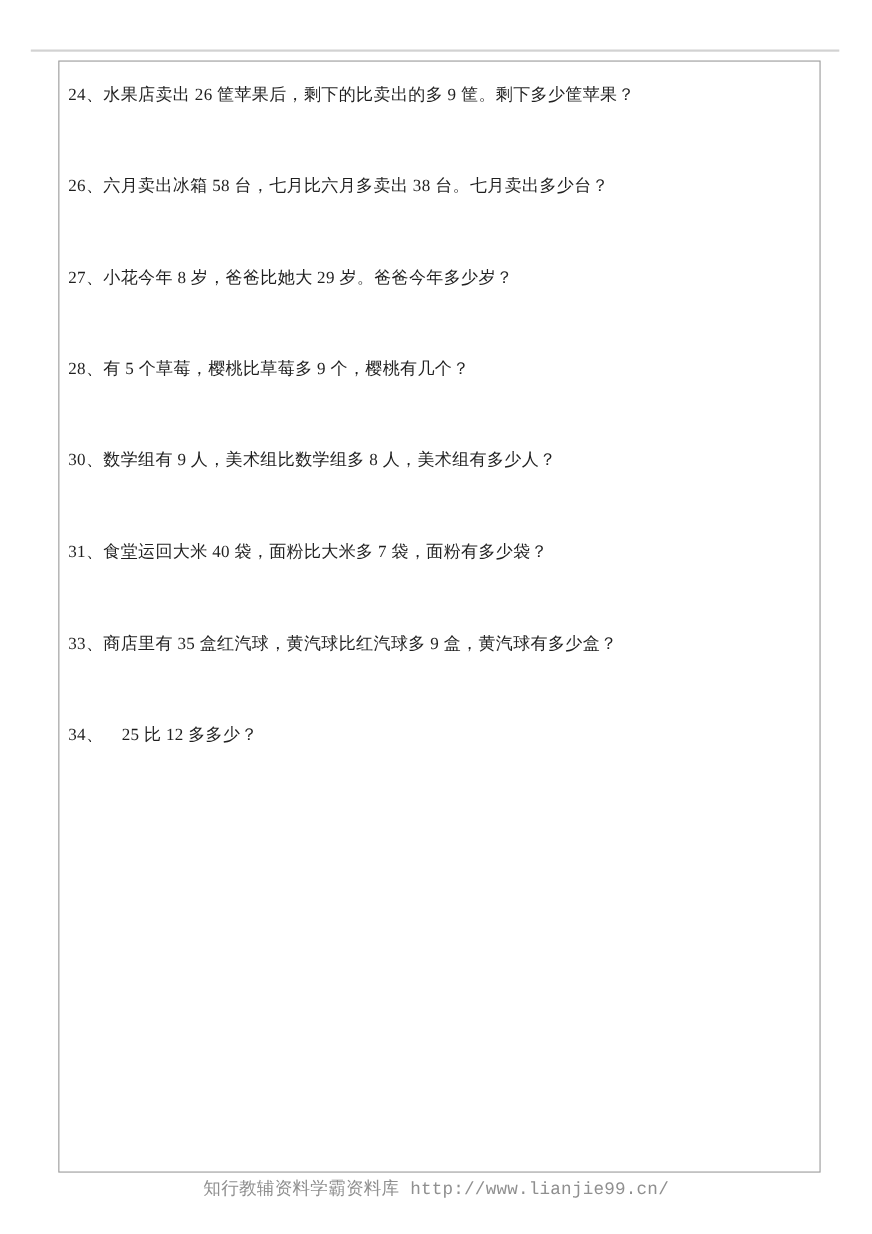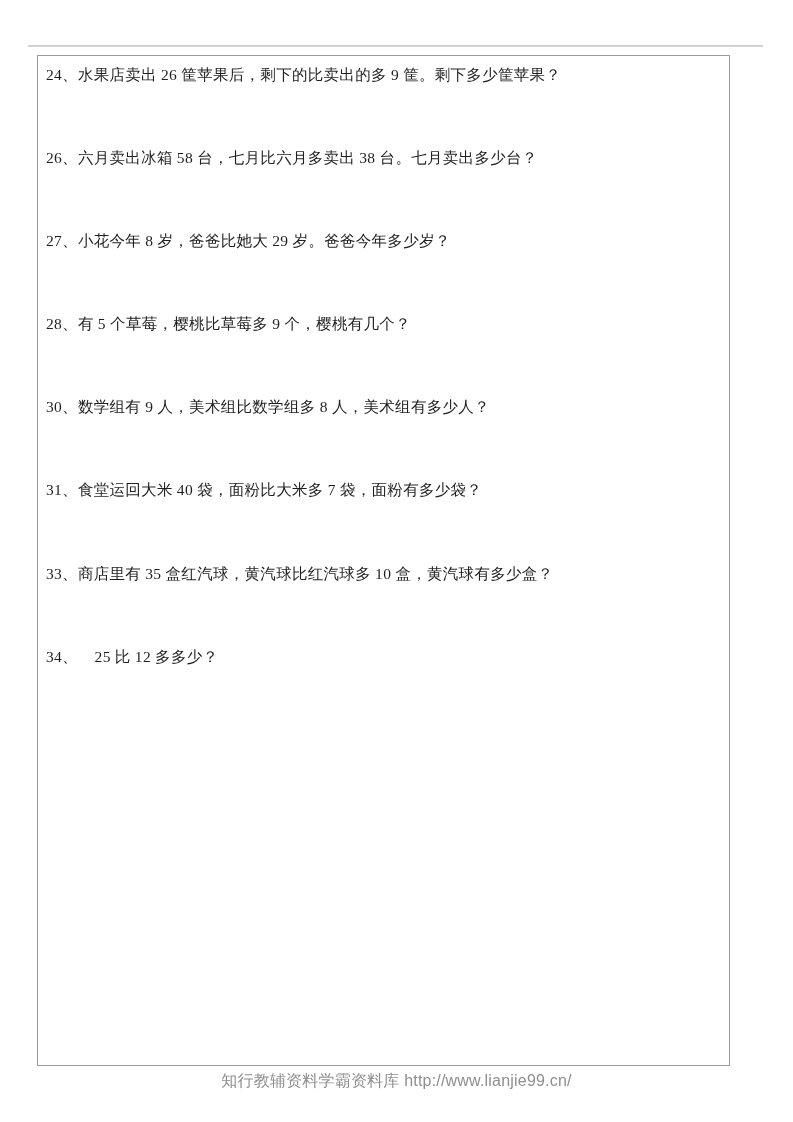--- a/index.html
+++ b/index.html
@@ -22,59 +22,59 @@
   .top-divider {
     position: absolute;
     left: 28px;
     top: 45px;
     width: 735px;
     height: 2px;
     background: var(--divider);
   }
   .worksheet-box {
     position: absolute;
-    left: 37px;
+    left: 53px;
     top: 55px;
     width: 693px;
     height: 1011px;
     border: 1px solid var(--border);
     background: var(--page-bg);
-    padding: 8px 10px 0 8px;
+    padding: 20px 10px 0 8px;
   }
   .question {
     height: 83.1px;
     font-size: 15.5px;
     line-height: 21px;
     color: var(--text);
     letter-spacing: 0.3px;
     white-space: pre-wrap;
     overflow: hidden;
   }
   .page-footer {
     position: absolute;
     left: 0;
     right: 0;
     top: 1071px;
     text-align: center;
-    font-family: Liberation Sans, sans-serif;
+    font-family: Liberation Mono, monospace;
     font-size: 16px;
     line-height: 20px;
     color: var(--footer-text);
     letter-spacing: 0.2px;
   }
 </style>
 </head>
 <body>
 
 <div class="top-divider"></div>
 
 <div class="worksheet-box">
   <div class="question">24、水果店卖出 26 筐苹果后，剩下的比卖出的多 9 筐。剩下多少筐苹果？</div>
   <div class="question">26、六月卖出冰箱 58 台，七月比六月多卖出 38 台。七月卖出多少台？</div>
   <div class="question">27、小花今年 8 岁，爸爸比她大 29 岁。爸爸今年多少岁？</div>
   <div class="question">28、有 5 个草莓，樱桃比草莓多 9 个，樱桃有几个？</div>
   <div class="question">30、数学组有 9 人，美术组比数学组多 8 人，美术组有多少人？</div>
   <div class="question">31、食堂运回大米 40 袋，面粉比大米多 7 袋，面粉有多少袋？</div>
-  <div class="question">33、商店里有 35 盒红汽球，黄汽球比红汽球多 10 盒，黄汽球有多少盒？</div>
+  <div class="question">33、商店里有 35 盒红汽球，黄汽球比红汽球多 9 盒，黄汽球有多少盒？</div>
   <div class="question">34、    25 比 12 多多少？</div>
 </div>
 
 <div class="page-footer">知行教辅资料学霸资料库 http://www.lianjie99.cn/</div>
 
 </body></html>

